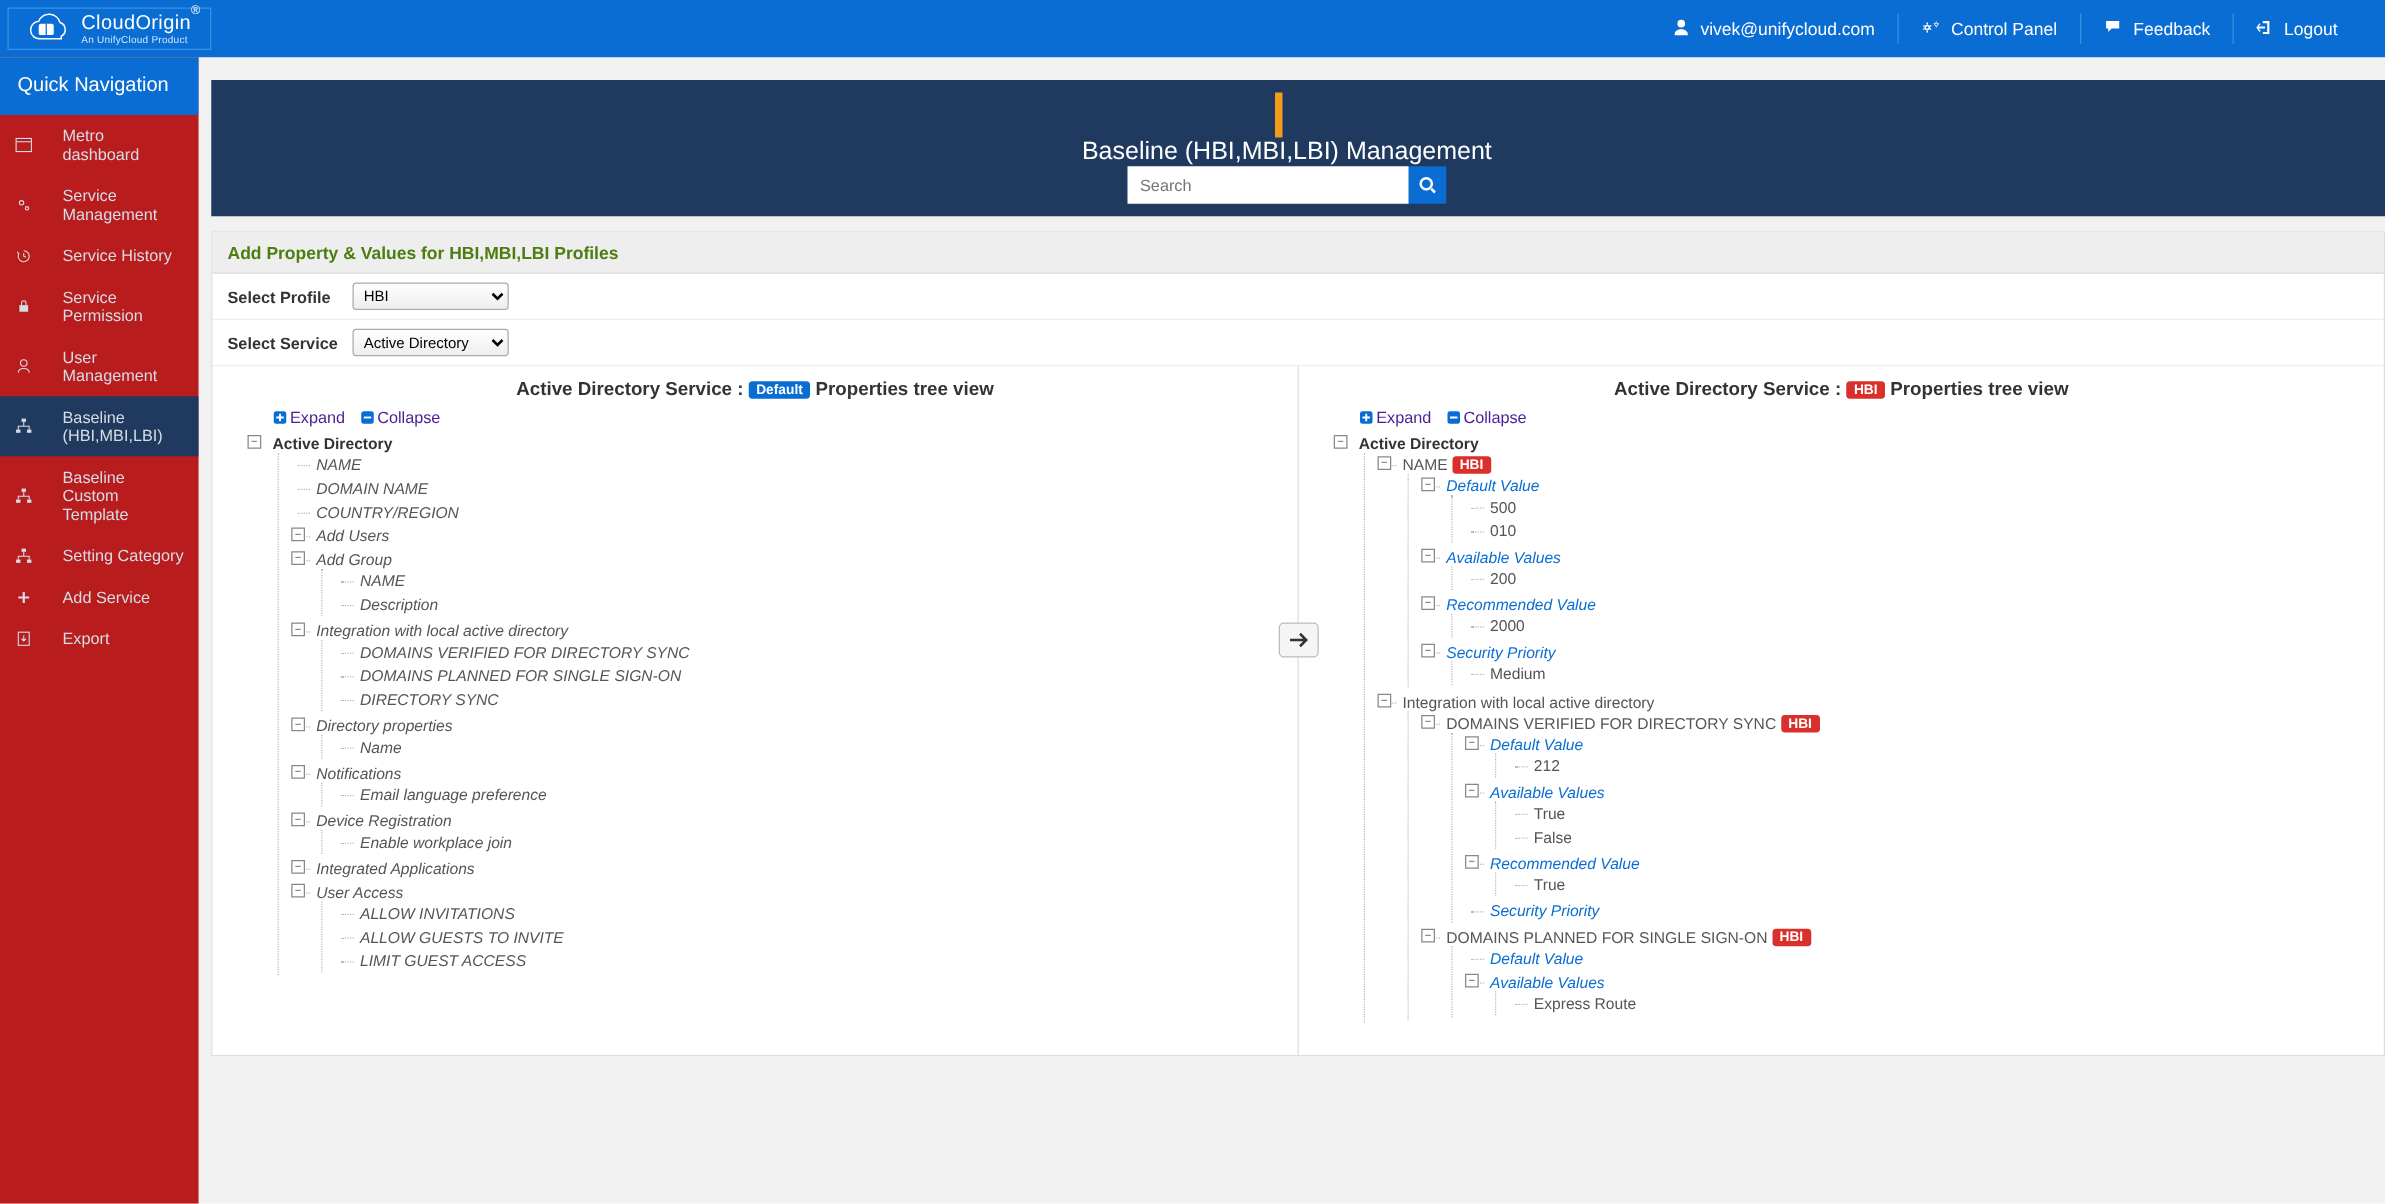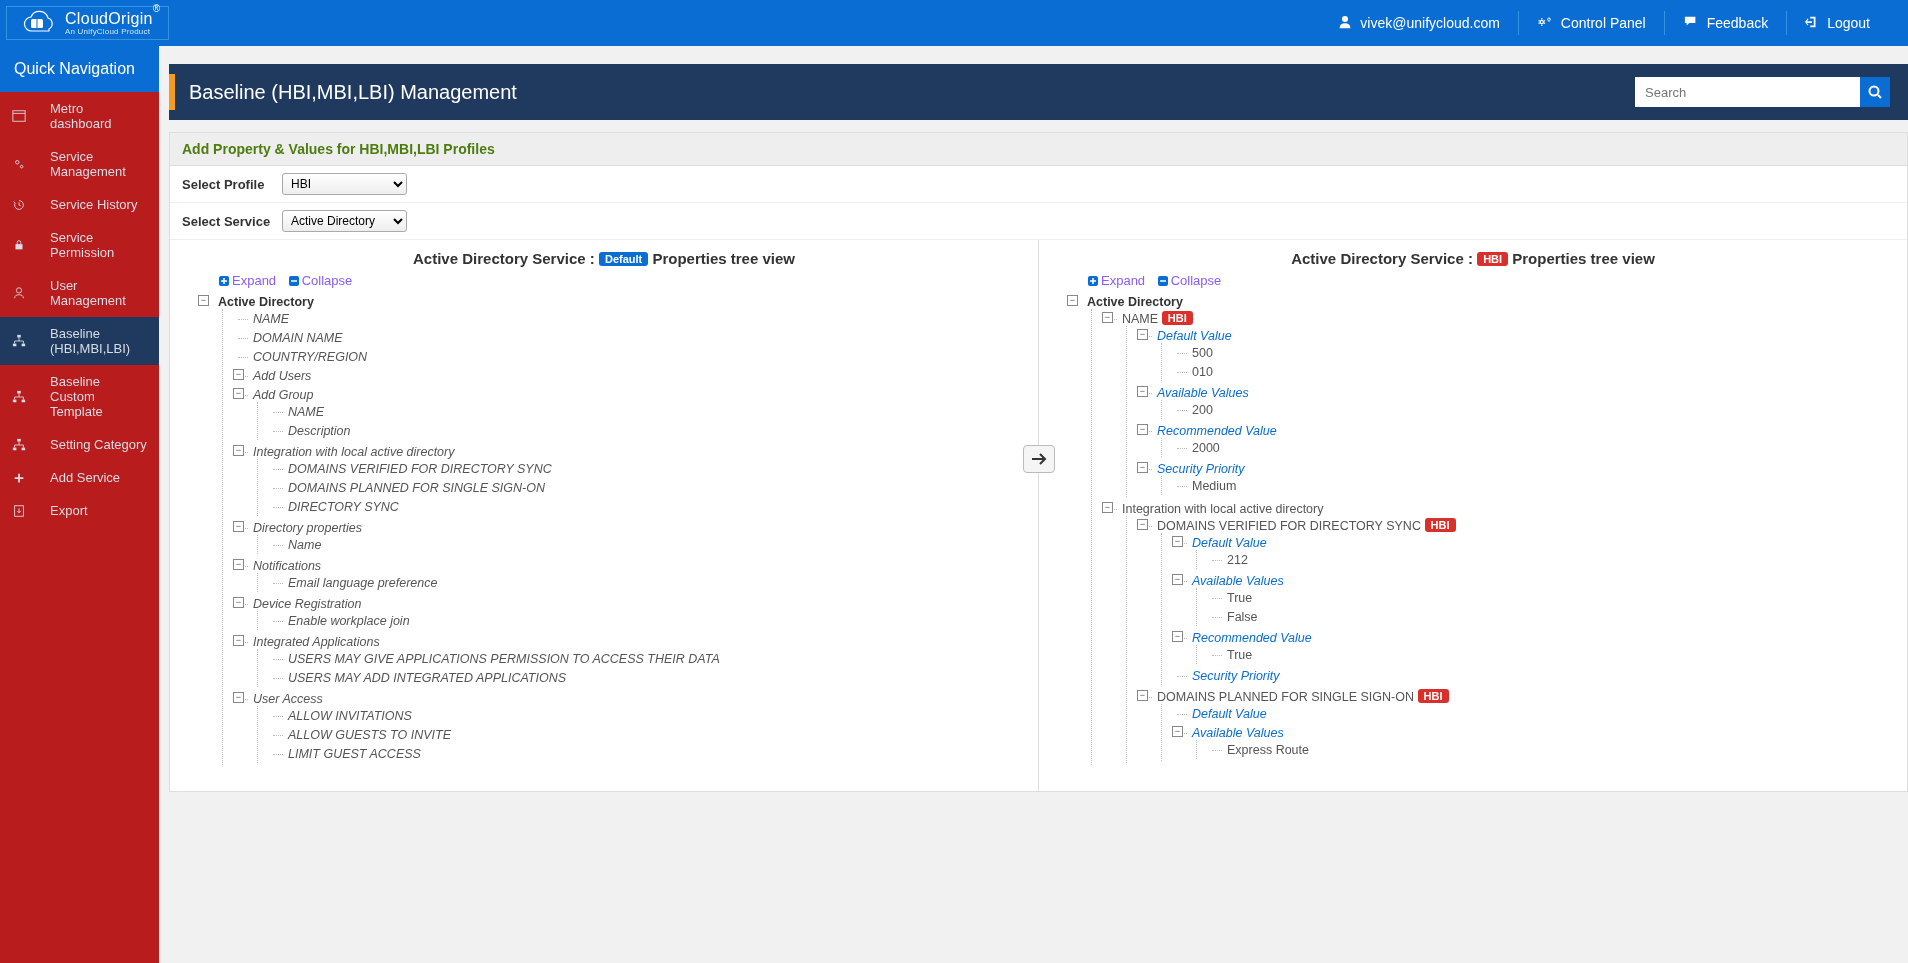--- a/index.html
+++ b/index.html
@@ -23,21 +23,21 @@
 
 .layout { display: flex; }
 .sidebar { width: 159px; background: #b91c1c; min-height: calc(100vh - 46px); }
 .sb-head { background: #0a6dd3; color: #fff; padding: 14px 14px; font-size: 16px; }
 .sb-item { display: flex; align-items: center; gap: 24px; padding: 9px 12px; color: #d6dde6; cursor: pointer; font-size: 13px; }
 .sb-item.active { background: #1f3a5e; }
 .sb-item svg { fill: #d6dde6; width: 14px; height: 14px; flex-shrink: 0; }
 
 
 .main { flex: 1; background: #f1f1f1; padding-left: 10px; }
-.page-title-row { display: flex; align-items: center; margin-top: 18px; background: #1f3a5e; padding: 10px 18px 10px 0; }
+.page-title-row { display: flex; align-items: center; margin-top: 18px; background: #1f3a5e; padding: 10px 18px 10px 0; flex-direction: column; }
 .page-title-row .accent { width: 6px; height: 36px; background: #f59b1e; margin-right: 14px; }
 .page-title { color: #fff; font-size: 20px; font-weight: 400; flex: 1; }
 .search-wrap { display: flex; }
 .search-wrap input { width: 225px; height: 30px; border: none; padding: 0 10px; font-size: 13px; color: #888; }
 .search-wrap .btn { width: 30px; height: 30px; background: #0a6dd3; display: flex; align-items: center; justify-content: center; cursor: pointer; }
 .search-wrap .btn svg { fill: #fff; }
 
 .panel { background: #fff; margin-top: 12px; border: 1px solid #ddd; }
 .panel-head { background: #eeeeee; padding: 8px 12px; font-weight: 600; color: #4d7c0f; font-size: 14px; border-bottom: 1px solid #ddd; }
 .form-row { display: flex; align-items: center; padding: 7px 12px; border-bottom: 1px solid #eee; }
@@ -45,21 +45,21 @@
 .form-row select { width: 125px; height: 22px; border: 1px solid #aaa; background: linear-gradient(#fff,#eee); font-size: 12px; padding: 0 4px; border-radius: 3px; }
 
 .trees-wrap { display: flex; position: relative; }
 .tree-col { flex: 1; padding: 10px 18px 24px 18px; }
 .tree-col.left { border-right: 1px solid #ddd; }
 .tree-title { text-align: center; font-weight: 700; color: #333; font-size: 15px; margin-bottom: 6px; }
 .badge { display: inline-block; padding: 1px 6px; border-radius: 3px; font-size: 11px; font-weight: 700; color: #fff; vertical-align: 1px; }
 .badge-default { background: #0a6dd3; }
 .badge-hbi { background: #d9302c; }
 .tree-actions { margin: 6px 0 4px 30px; }
-.tree-actions a { color: #8b5cf6; font-size: 13px; cursor: pointer; margin-right: 8px; }
+.tree-actions a { color: #4c1d95; font-size: 13px; cursor: pointer; margin-right: 8px; }
 .tree-actions a svg { vertical-align: -2px; margin-right: 2px; }
 
 ul.tree, ul.tree ul { list-style: none; padding-left: 16px; position: relative; }
 ul.tree > li, ul.tree ul > li { position: relative; padding: 2px 0 2px 14px; }
 ul.tree ul { border-left: 1px dotted #bbb; margin-left: 4px; }
 ul.tree ul > li::before { content: ""; position: absolute; left: -1px; top: 10px; width: 10px; border-top: 1px dotted #bbb; }
 .node-label { font-size: 12.5px; color: #555; font-style: italic; }
 .node-label.bold { font-weight: 700; font-style: normal; color: #333; }
 .node-label.link { color: #0a6dd3; font-style: italic; cursor: pointer; }
 .node-label.plain { font-style: normal; color: #555; }
@@ -272,24 +272,20 @@
                   <ul>
                       <li><span class="node-label">Email language preference</span></li>
                     </ul>
                 </li>
                 <li><span class="expander">−</span><span class="node-label">Device Registration</span>
                   <ul>
                       <li><span class="node-label">Enable workplace join</span></li>
                     </ul>
                 </li>
                 <li><span class="expander">−</span><span class="node-label">Integrated Applications</span>
-                  <ul>
-                    <li><span class="node-label">USERS MAY GIVE APPLICATIONS PERMISSION TO ACCESS THEIR DATA</span></li>
-                    <li><span class="node-label">USERS MAY ADD INTEGRATED APPLICATIONS</span></li>
-                  </ul>
                 </li>
                 <li><span class="expander">−</span><span class="node-label">User Access</span>
                   <ul>
                     <li><span class="node-label">ALLOW INVITATIONS</span></li>
                     <li><span class="node-label">ALLOW GUESTS TO INVITE</span></li>
                     <li><span class="node-label">LIMIT GUEST ACCESS</span></li>
                   </ul>
                 </li>
               </ul>
             </li>

